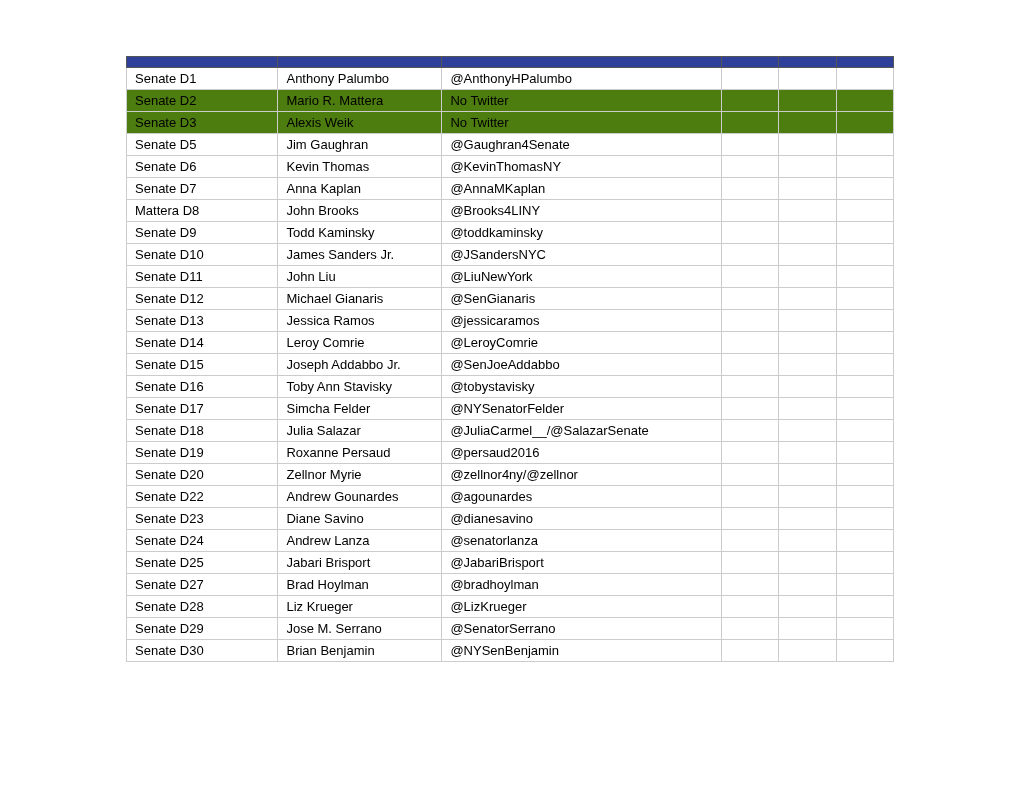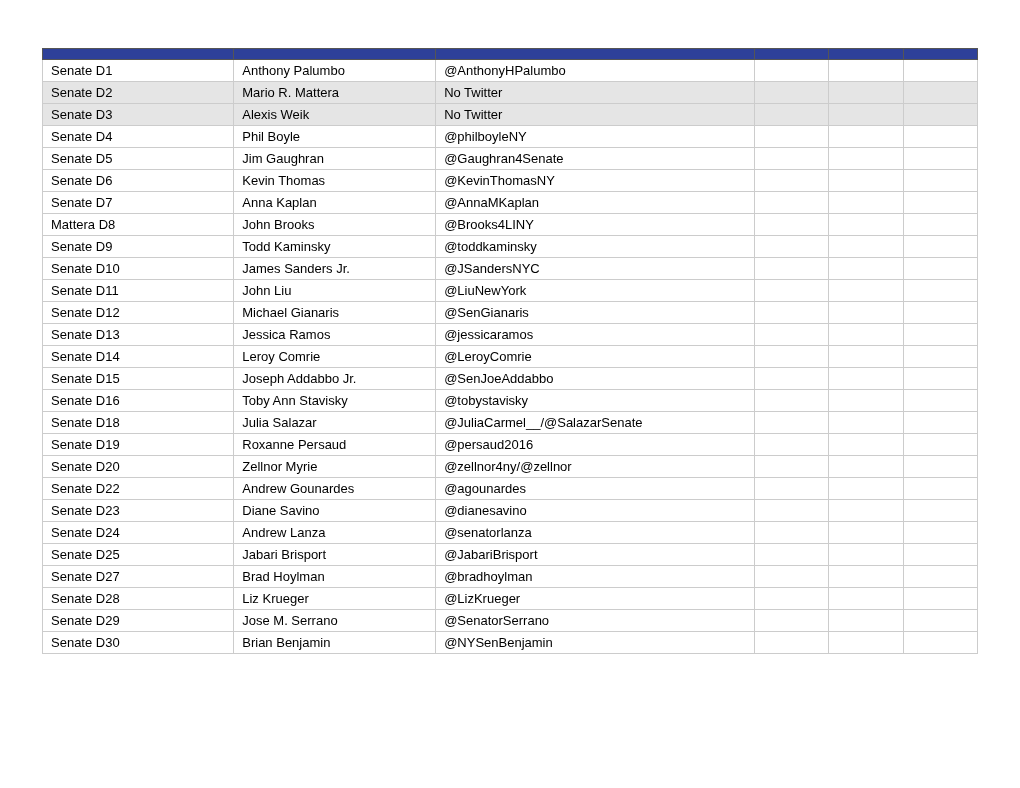--- a/index.html
+++ b/index.html
@@ -7,22 +7,22 @@
       padding: 0;
       box-sizing: border-box;
     }
     body {
       background: #ffffff;
       font-family: Arial, sans-serif;
       font-size: 13px;
       padding: 40px;
     }
     .table-container {
-      width: 936px;
-      margin: 8px auto;
+      width: 768px;
+      margin: 16px auto;
     }
     table {
       border-collapse: collapse;
       width: 100%;
     }
     thead tr th {
       background-color: #2e4099;
       color: #ffffff;
       font-weight: bold;
       padding: 5px 8px;
@@ -34,21 +34,21 @@
       border: 1px solid #cccccc;
       color: #000000;
     }
     tbody tr:nth-child(odd) {
       background-color: #ffffff;
     }
     tbody tr:nth-child(even) {
       background-color: #ffffff;
     }
     tbody tr.highlight {
-      background-color: #e5e5e5;
+      background-color: #4d7c0f;
     }
     .col-district { width: 180px; }
     .col-name { width: 190px; }
     .col-twitter { width: 300px; }
     .col-extra { width: 70px; }
   </style>
 </head>
 <body>
 
 <div class="table-container">
@@ -82,28 +82,20 @@
         </tr>
         <tr class="highlight">
           <td class="col-district">Senate D3</td>
           <td class="col-name">Alexis Weik</td>
           <td class="col-twitter">No Twitter</td>
           <td class="col-extra"></td>
           <td class="col-extra"></td>
           <td class="col-extra"></td>
         </tr>
         <tr>
-          <td class="col-district">Senate D4</td>
-          <td class="col-name">Phil Boyle</td>
-          <td class="col-twitter">@philboyleNY</td>
-          <td class="col-extra"></td>
-          <td class="col-extra"></td>
-          <td class="col-extra"></td>
-        </tr>
-        <tr>
           <td class="col-district">Senate D5</td>
           <td class="col-name">Jim Gaughran</td>
           <td class="col-twitter">@Gaughran4Senate</td>
           <td class="col-extra"></td>
           <td class="col-extra"></td>
           <td class="col-extra"></td>
         </tr>
         <tr>
           <td class="col-district">Senate D6</td>
           <td class="col-name">Kevin Thomas</td>
@@ -181,20 +173,28 @@
           <td class="col-name">Joseph Addabbo Jr.</td>
           <td class="col-twitter">@SenJoeAddabbo</td>
           <td class="col-extra"></td>
           <td class="col-extra"></td>
           <td class="col-extra"></td>
         </tr>
         <tr>
           <td class="col-district">Senate D16</td>
           <td class="col-name">Toby Ann Stavisky</td>
           <td class="col-twitter">@tobystavisky</td>
+          <td class="col-extra"></td>
+          <td class="col-extra"></td>
+          <td class="col-extra"></td>
+        </tr>
+        <tr>
+          <td class="col-district">Senate D17</td>
+          <td class="col-name">Simcha Felder</td>
+          <td class="col-twitter">@NYSenatorFelder</td>
           <td class="col-extra"></td>
           <td class="col-extra"></td>
           <td class="col-extra"></td>
         </tr>
         <tr>
           <td class="col-district">Senate D18</td>
           <td class="col-name">Julia Salazar</td>
           <td class="col-twitter">@JuliaCarmel__/@SalazarSenate</td>
           <td class="col-extra"></td>
           <td class="col-extra"></td>

